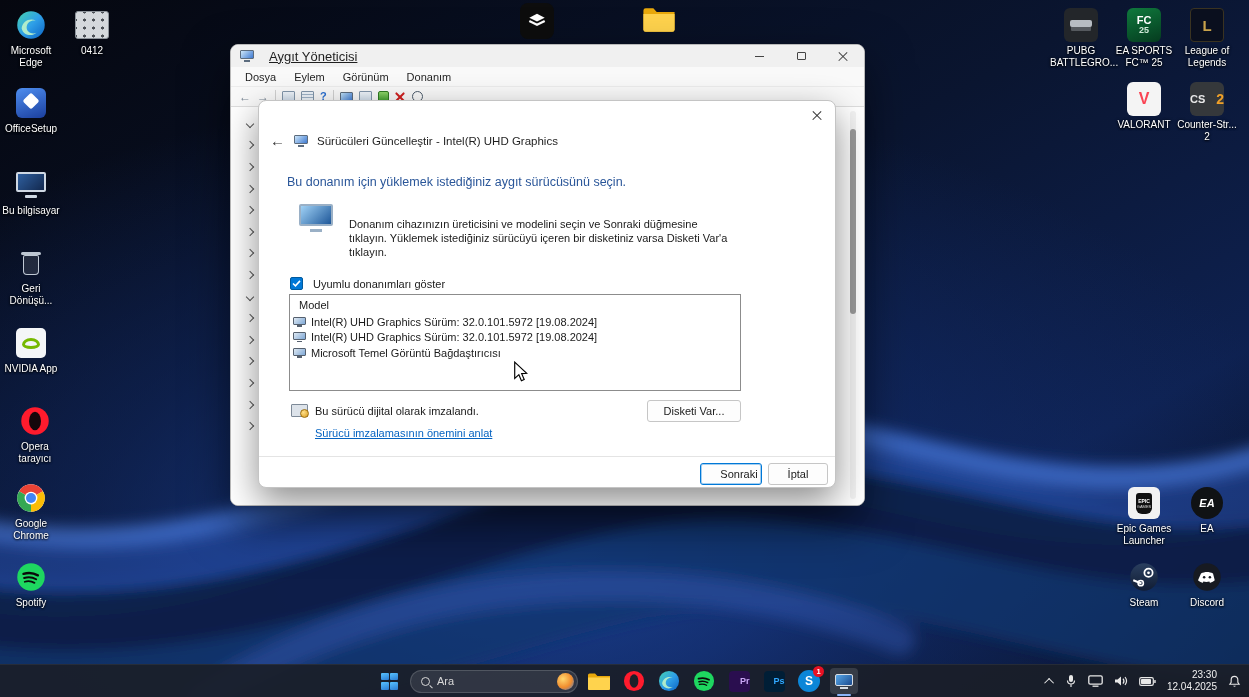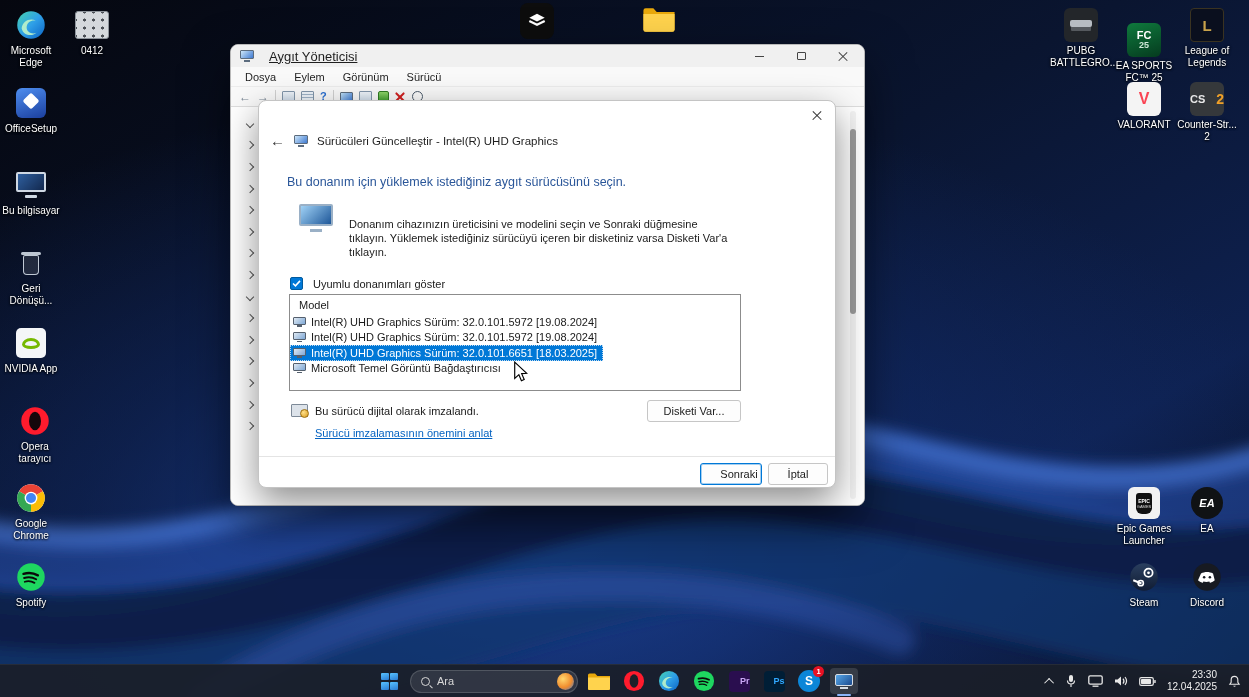--- a/index.html
+++ b/index.html
@@ -292,21 +292,21 @@
     </div>
   </div>
 
   <div class="dicon" style="left:1050px; top:8px;">
     <div class="art">
         <div class="pubg-art"></div>
       </div>
     <div class="lbl">PUBG BATTLEGRO...</div>
   </div>
 
-  <div class="dicon" style="left:1113px; top:8px;margin-top:15px;">
+  <div class="dicon" style="left:1113px; top:8px;">
     <div class="art">
       <div class="fc25-art">
           <span class="t1">FC</span>
           <span class="t2">25</span>
         </div>
     </div>
     <div class="lbl">EA SPORTS FC™ 25</div>
   </div>
 
   <div class="dicon" style="left:1176px; top:8px;">
@@ -405,21 +405,21 @@
           </div>
         <div class="dm-ctl">
             <div class="ic-close"></div>
           </div>
       </div>
     </div>
     <div class="dm-menubar">
       <div class="dm-menu-item">Dosya</div>
       <div class="dm-menu-item">Eylem</div>
       <div class="dm-menu-item">Görünüm</div>
-      <div class="dm-menu-item">Sürücü</div>
+      <div class="dm-menu-item">Donanım</div>
     </div>
     <div class="dm-toolbar">
       <span class="tb-arrow">←</span>
       <span class="tb-arrow">→</span>
       <span class="tb-sep"></span>
       <span class="tb-box"></span>
       <span class="tb-box grid"></span>
       <span class="tb-help">?</span>
       <span class="tb-sep"></span>
       <span class="tb-mon"></span>
@@ -520,27 +520,20 @@
           </div>
         <span>Intel(R) UHD Graphics Sürüm: 32.0.101.5972 [19.08.2024]</span>
       </div>
       <div class="li">
         <div class="hw-ico">
             <div class="scr"></div>
             <div class="base"></div>
           </div>
         <span>Intel(R) UHD Graphics Sürüm: 32.0.101.5972 [19.08.2024]</span>
       </div>
-      <div class="li selected">
-        <div class="hw-ico">
-            <div class="scr"></div>
-            <div class="base"></div>
-          </div>
-        <span>Intel(R) UHD Graphics Sürüm: 32.0.101.6651 [18.03.2025]</span>
-      </div>
       <div class="li">
         <div class="hw-ico">
             <div class="scr"></div>
             <div class="base"></div>
           </div>
         <span>Microsoft Temel Görüntü Bağdaştırıcısı</span>
       </div>
     </div>
 
     <div class="wz-signedrow">

